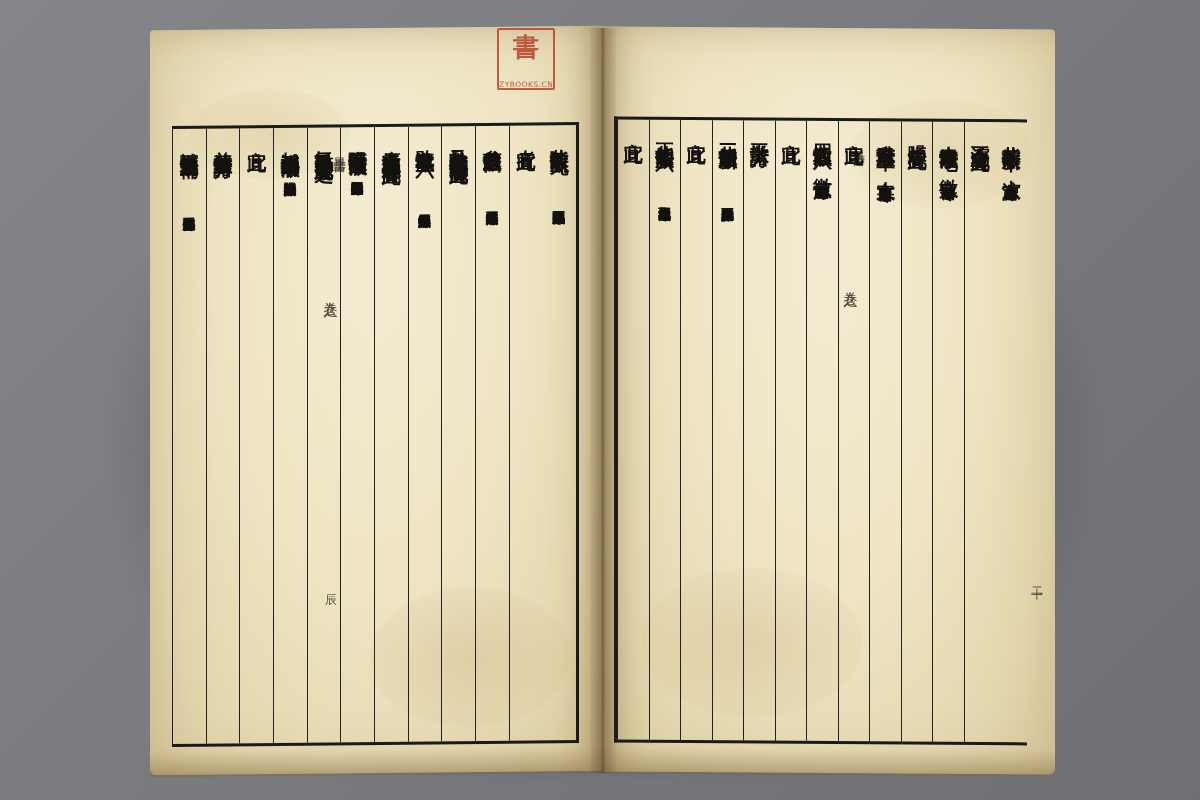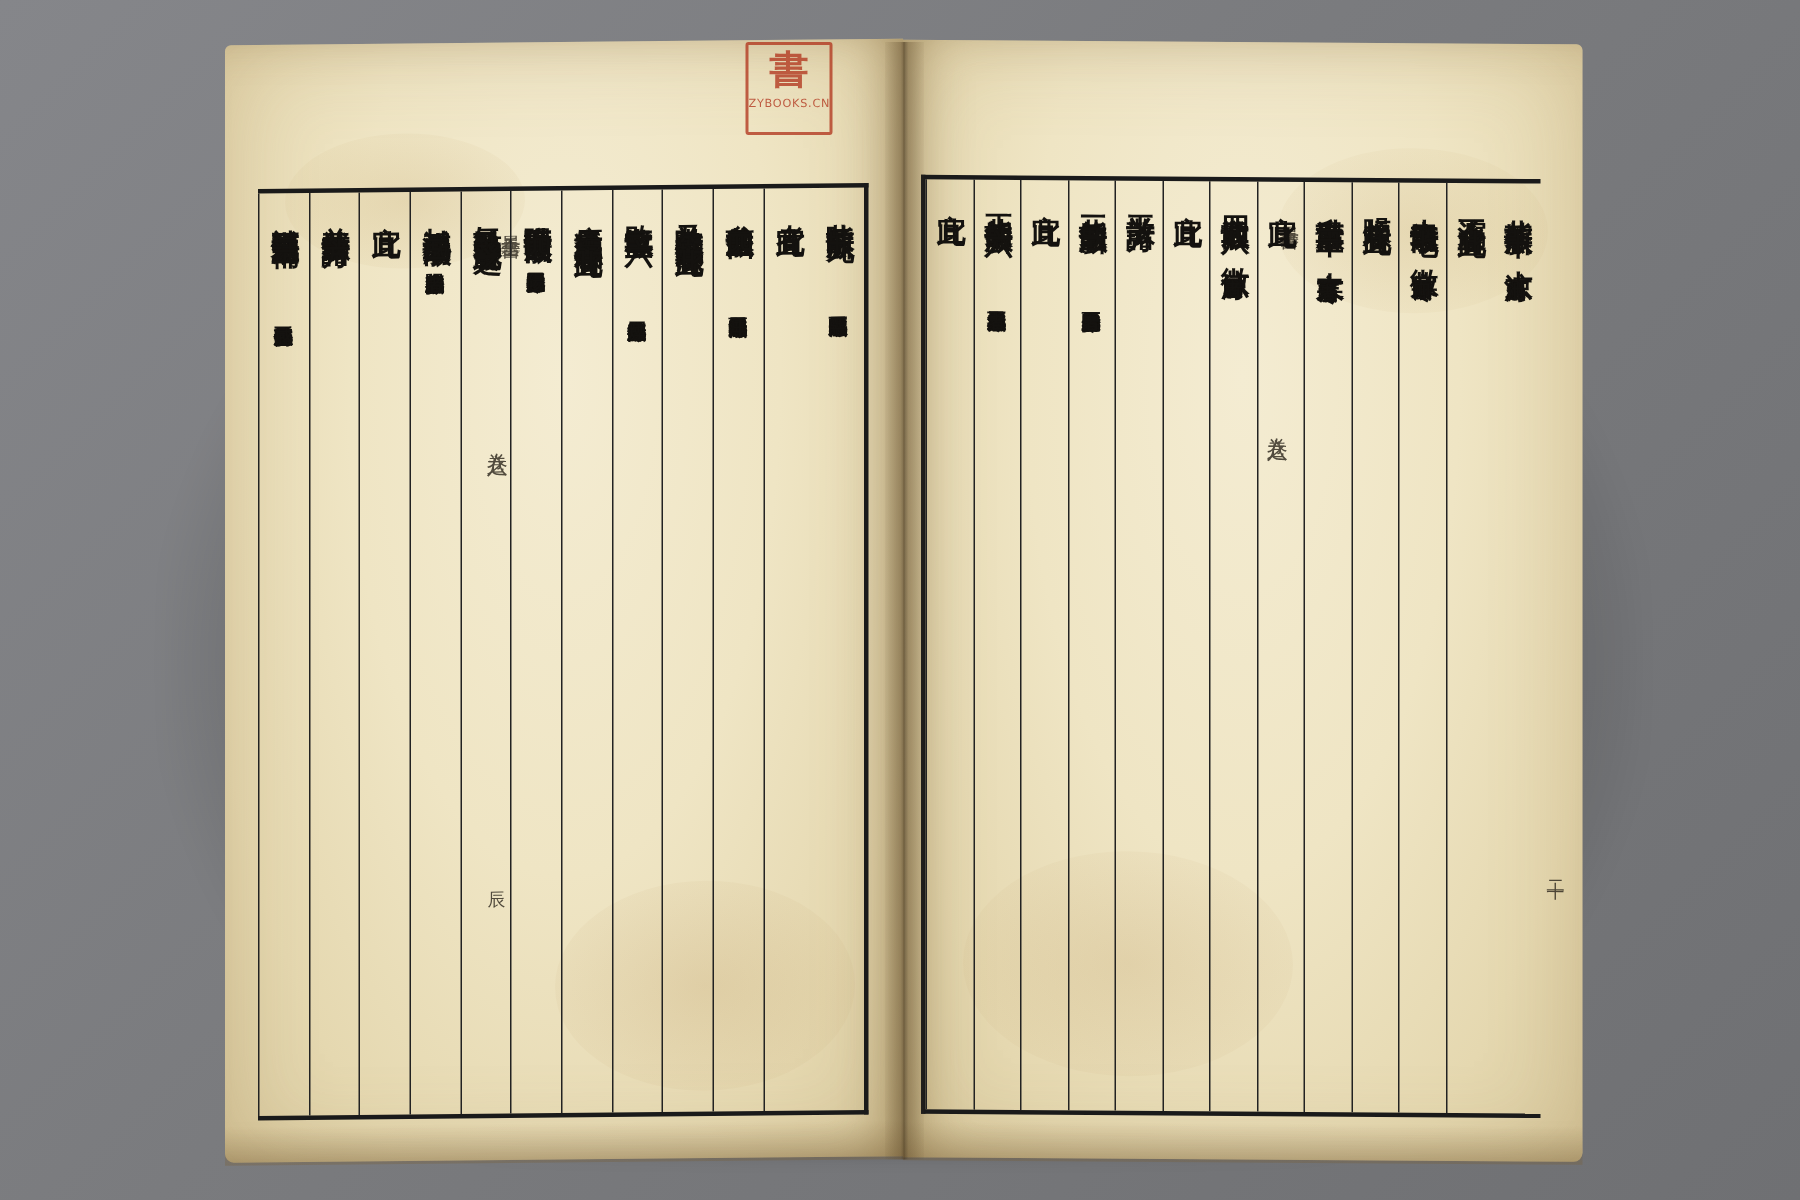--- a/index.html
+++ b/index.html
@@ -182,21 +182,21 @@
     font-size: 9px;
     line-height: 1.05;
     text-align: center;
     opacity: 0.78;
     letter-spacing: 0px;
     padding-top: 2px;
     box-sizing: border-box;
     border-radius: 2px;
   }
   .seal .big { font-size: 26px; display: block; margin-top: 2px; font-weight: 700;}
-  .seal .sml { font-size: 7.5px; display: block; margin-top: 4px; letter-spacing: .5px;}
+  .seal .sml { font-size: 7.5px; display: block; margin-top: 20px; letter-spacing: .5px;}
 
   .fold {
     position: absolute;
     top: 0;
     height: 745px;
     width: 1px;
     background: rgba(90,70,40,0.25);
   }
 
   .bottom-curl {

